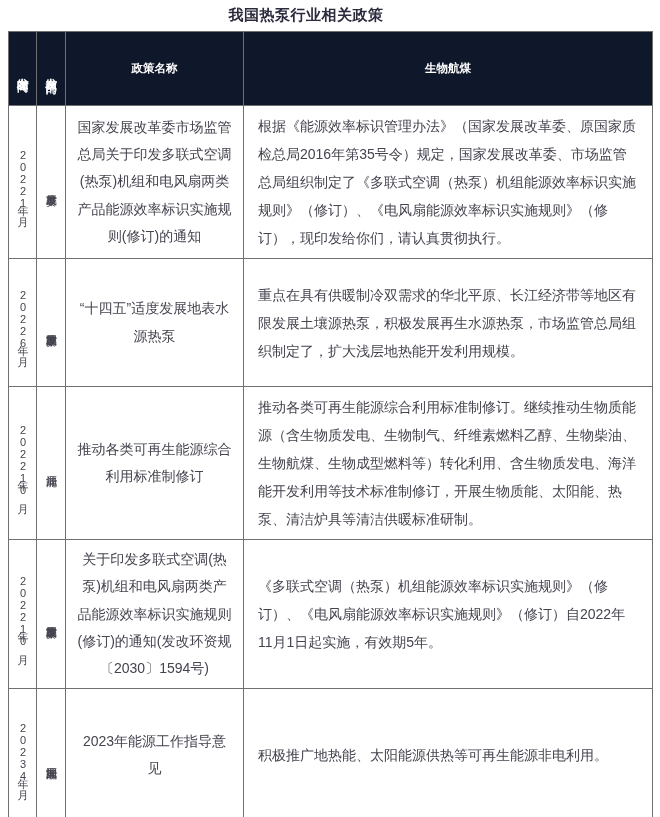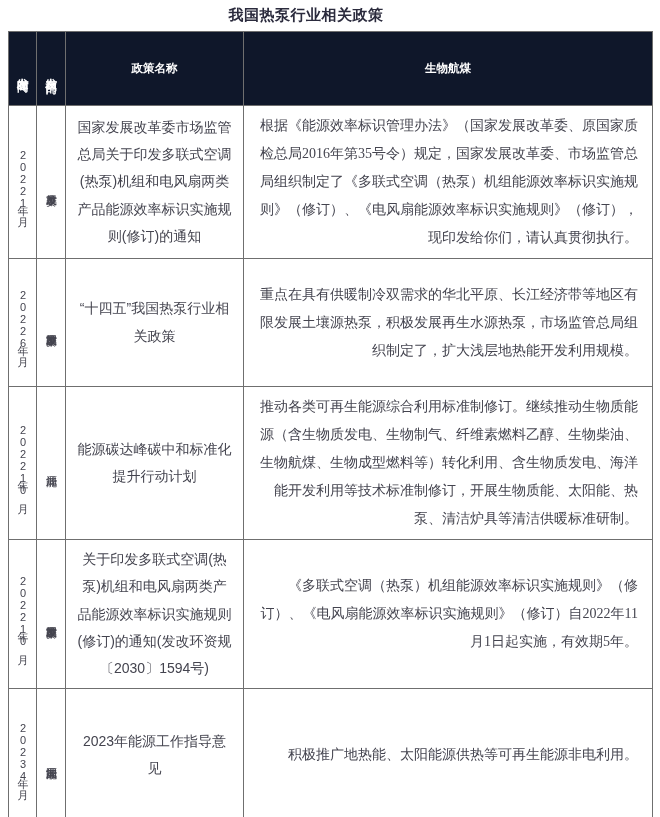--- a/index.html
+++ b/index.html
@@ -104,24 +104,23 @@
     letter-spacing: 0px;
   }
 
   tbody td.cell-name {
     text-align: center;
     padding: 6px 10px;
     line-height: 1.95;
   }
 
   tbody td.cell-body {
-    text-align: right;
+    text-align: left;
     padding: 6px 14px;
     line-height: 2.0;
-    font-family: Liberation Serif, serif;
   }
 
   
   tr.r0 td { height: 135px; }
   tr.r1 td { height: 128px; }
   tr.r2 td { height: 151px; }
   tr.r3 td { height: 149px; }
   tr.r4 td { height: 132px; }
 </style>
 </head>
@@ -164,32 +163,32 @@
           <td class="cell-body">根据《能源效率标识管理办法》（国家发展改革委、原国家质检总局2016年第35号令）规定，国家发展改革委、市场监管总局组织制定了《多联式空调（热泵）机组能源效率标识实施规则》（修订）、《电风扇能源效率标识实施规则》（修订），现印发给你们，请认真贯彻执行。</td>
         </tr>
 
         <tr class="r1">
           <td class="cell-time">
             <span class="vtext">2022年6月</span>
           </td>
           <td class="cell-dept">
             <span class="vtext">国家发展改革委</span>
           </td>
-          <td class="cell-name">“十四五”我国热泵行业相关政策</td>
+          <td class="cell-name">“十四五”适度发展地表水源热泵</td>
           <td class="cell-body">重点在具有供暖制冷双需求的华北平原、长江经济带等地区有限发展土壤源热泵，积极发展再生水源热泵，市场监管总局组织制定了，扩大浅层地热能开发利用规模。</td>
         </tr>
 
         <tr class="r2">
           <td class="cell-time">
             <span class="vtext">2022年10月</span>
           </td>
           <td class="cell-dept">
             <span class="vtext">能源局</span>
           </td>
-          <td class="cell-name">能源碳达峰碳中和标准化提升行动计划</td>
+          <td class="cell-name">推动各类可再生能源综合利用标准制修订</td>
           <td class="cell-body">推动各类可再生能源综合利用标准制修订。继续推动生物质能源（含生物质发电、生物制气、纤维素燃料乙醇、生物柴油、生物航煤、生物成型燃料等）转化利用、含生物质发电、海洋能开发利用等技术标准制修订，开展生物质能、太阳能、热泵、清洁炉具等清洁供暖标准研制。</td>
         </tr>
 
         <tr class="r3">
           <td class="cell-time">
             <span class="vtext">2022年10月</span>
           </td>
           <td class="cell-dept">
             <span class="vtext">国家发展改革委</span>
           </td>

